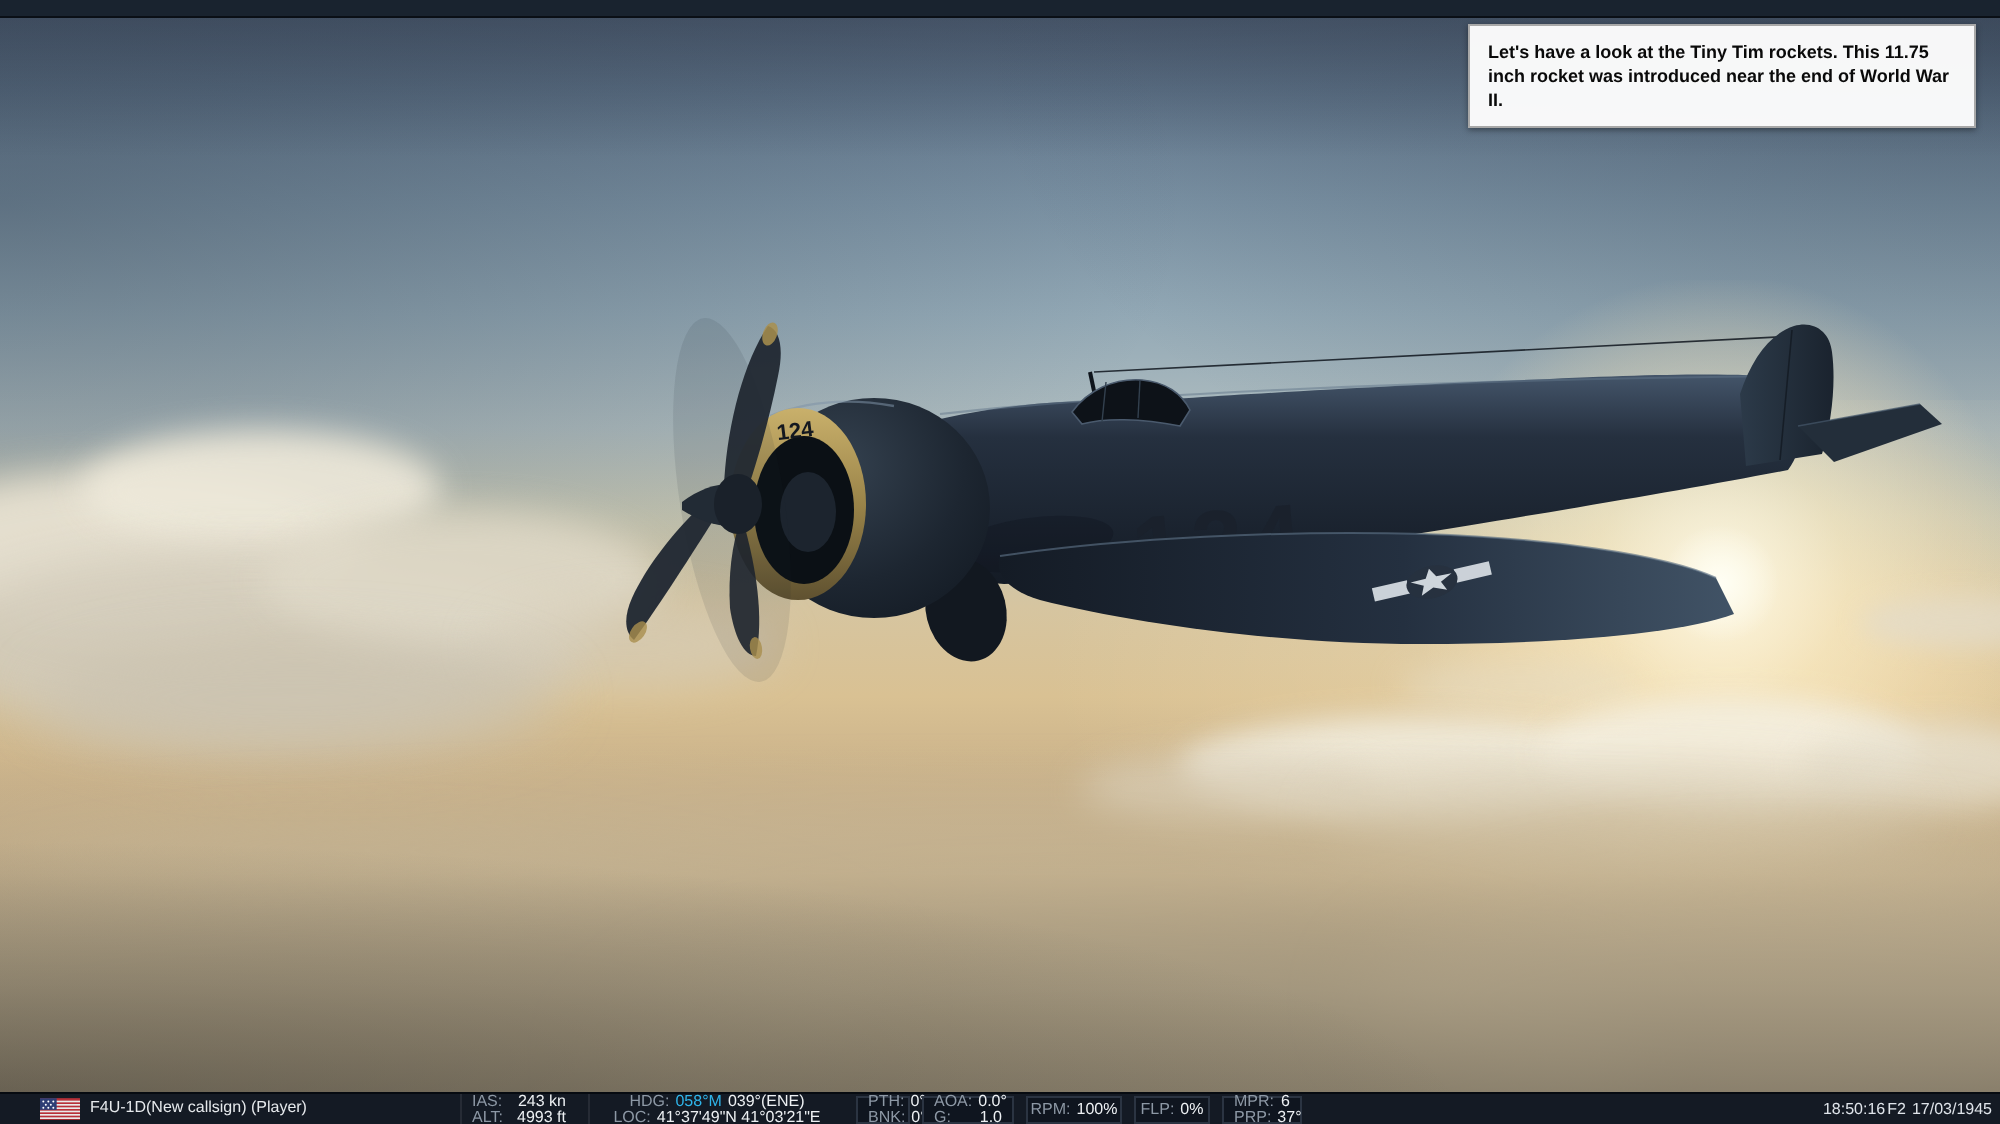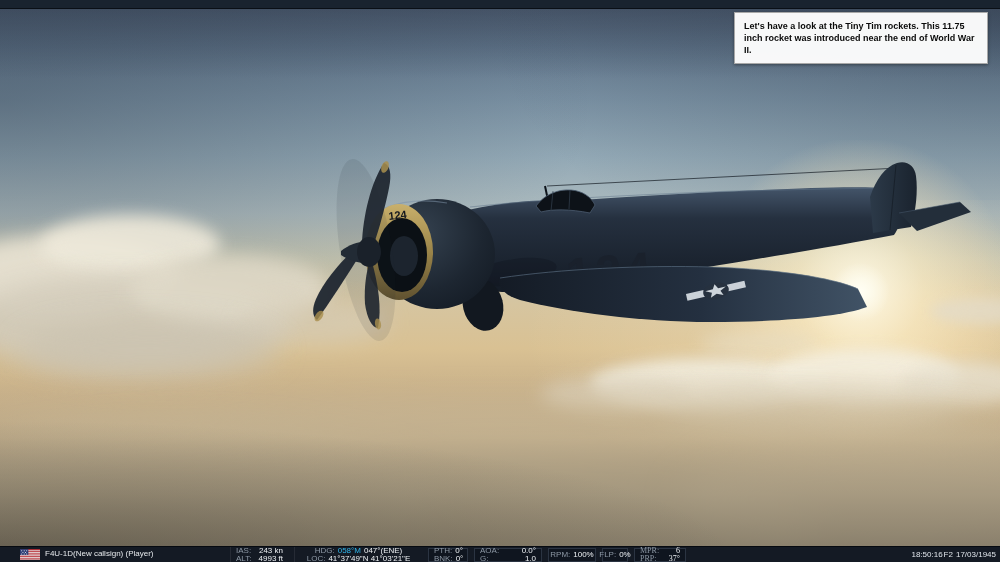--- a/index.html
+++ b/index.html
@@ -72,22 +72,22 @@
   .seg.kv .row { justify-content:space-between; }
   .seg.plain { border-left:1px solid rgba(255,255,255,.08); }
   .seg.boxed { border:1px solid #2b3442; background:#0f151f; margin:1px 0; justify-content:center; }
   .seg.single .row { }
   .lbl { color:#8d98a5; }
   .val { color:#edf0f3; }
   .val.cyan { color:var(--accent-cyan, #2fb4e9); }
   #sb-right { margin-left:auto; display:flex; flex-direction:row; align-items:flex-end;
     padding-right:4px; line-height:8px; gap:1px; color:#dfe4ea; }
   #sb-right .row2 { display:flex; gap:3px; }
-  .w58 { width:58px; } .w128 { width:128px; } .w40 { width:40px; }
-  .w46 { width:68px; } .w48 { width:48px; } .w38 { width:26px; } .w50 { width:52px;font-family:Liberation Serif, serif; }
+  .w58 { width:58px; } .w128 { width:128px; } .w40 { width:27px; }
+  .w46 { width:46px; } .w48 { width:48px; } .w38 { width:38px; } .w50 { width:40px; }
 </style>
 </head>
 <body>
 
 <div id="stage">
 
   <div class="layer" id="shade-top"></div>
   <div id="glow-right"></div>
   <div id="sun"></div>
   <div id="sun-core"></div>
@@ -240,21 +240,21 @@
           </div>
         <div class="row">
             <span class="lbl">ALT:</span>
             <span class="val">4993 ft</span>
           </div>
       </div>
       <div class="seg plain w128">
         <div class="row">
             <span class="lbl">HDG:</span>
             <span class="val cyan">058°M</span>
-            <span class="val">047°(ENE)</span>
+            <span class="val">039°(ENE)</span>
           </div>
         <div class="row">
             <span class="lbl">LOC:</span>
             <span class="val">41°37'49"N 41°03'21"E</span>
           </div>
       </div>
       <div class="seg kv boxed w40">
         <div class="row">
             <span class="lbl">PTH:</span>
             <span class="val">0°</span>

